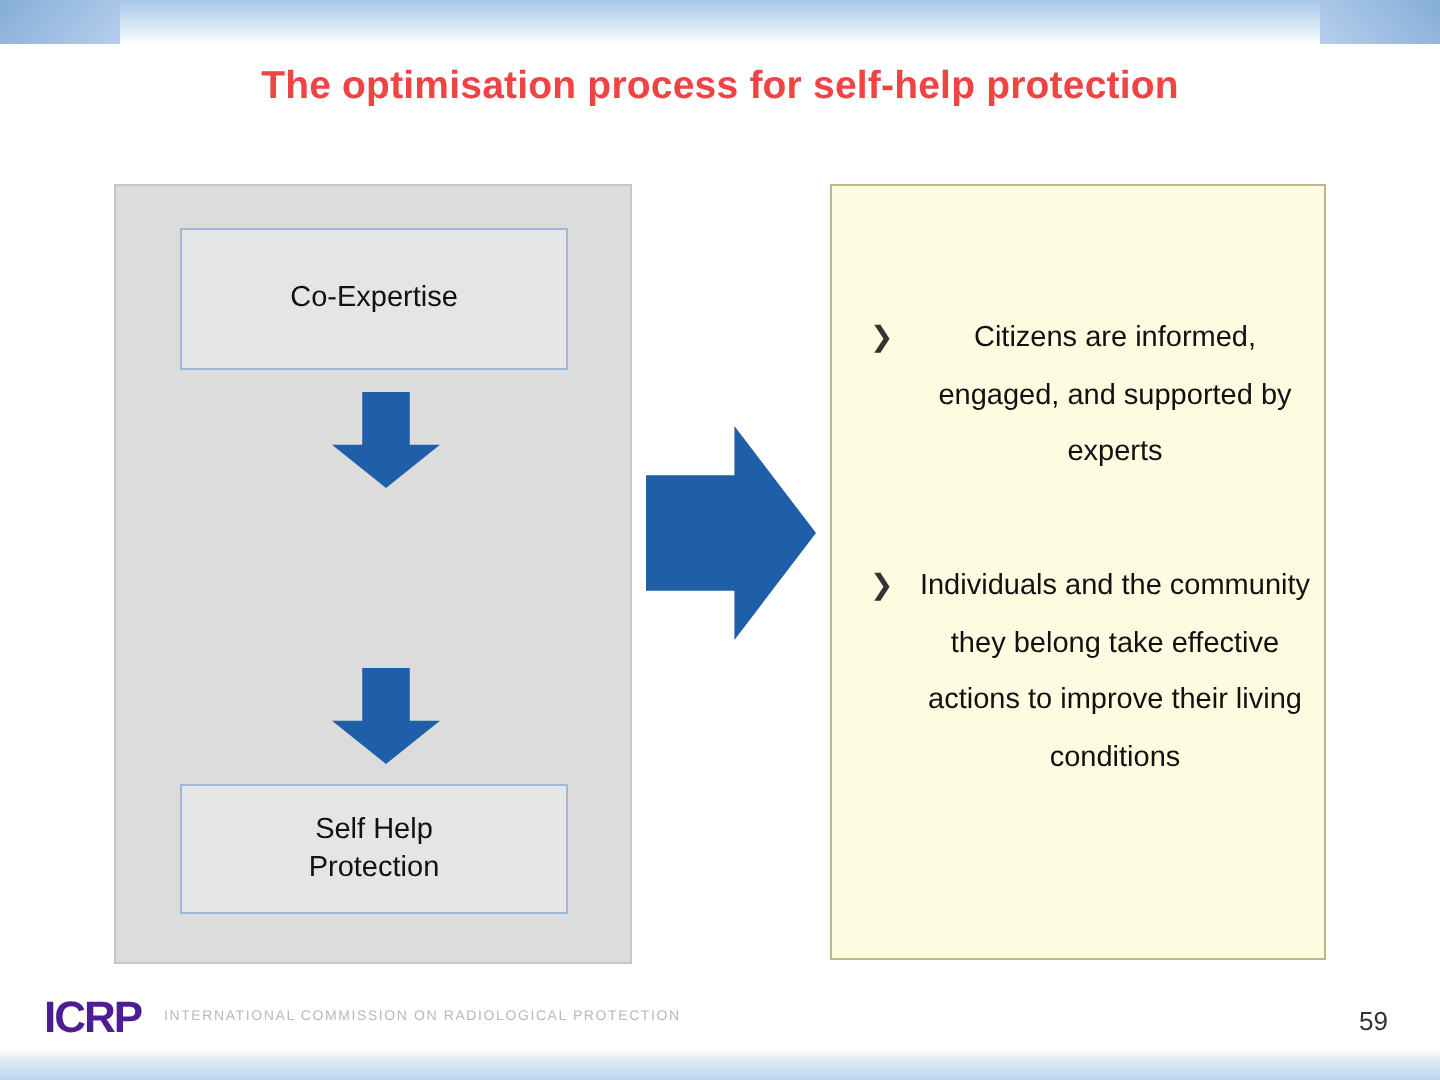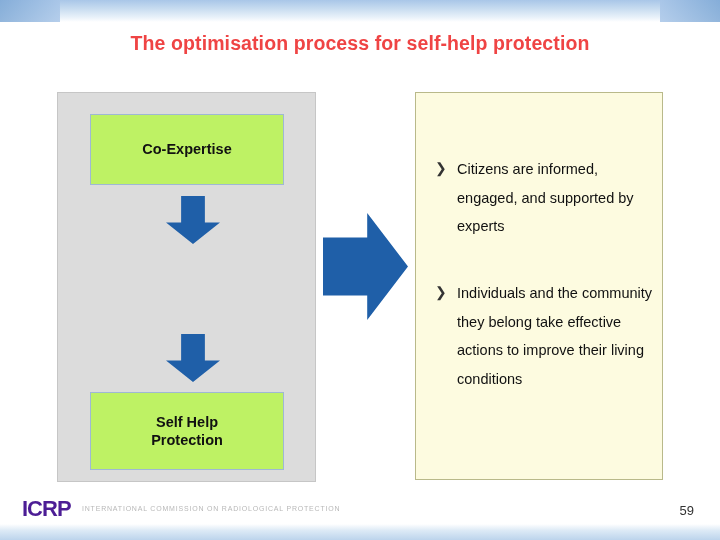--- a/index.html
+++ b/index.html
@@ -74,35 +74,35 @@
     position: absolute;
     left: 57px;
     top: 92px;
     width: 257px;
     height: 388px;
     background: #dcdcdc;
     border: 1px solid #c6c6c6;
   }
   .proc-box {
     position: absolute;
-    background: #bef264;
+    background: #e5e5e5;
     border: 1px solid #9fb8d4;
     box-sizing: border-box;
     display: flex;
     align-items: center;
     justify-content: center;
     text-align: center;
     font-size: 14.5px;
-    font-weight: bold;
+    font-weight: normal;
     color: #111111;
     line-height: 1.25;
   }
   .box1 { left: 90px;  top: 114px; width: 194px; height: 71px; }
   .box2 { left: 90px;  top: 250px; width: 194px; height: 71px; }
-  .box3 { left: 90px;  top: 392px; width: 194px; height: 78px; align-items: center; }
+  .box3 { left: 90px;  top: 392px; width: 194px; height: 65px; align-items: center; }
 
   
   .down-arrow {
     position: absolute;
     width: 54px;
     height: 48px;
     background: #1f5fa8;
     clip-path: polygon(28% 0%, 72% 0%, 72% 55%, 100% 55%, 50% 100%, 0% 55%, 28% 55%);
   }
   .arrow1 { left: 166px; top: 196px; }
@@ -142,20 +142,21 @@
   .bullet-item .bullet-glyph {
     position: absolute;
     left: 9px;
     top: 0;
     font-size: 14px;
     color: #333333;
   }
   .bullet-item .bullet-text {
     display: block;
     padding-left: 31px;
+    text-align: center;
   }
   .b1 { top: 62px; }
   .b2 { top: 186px; }
 
   
   .logo {
     position: absolute;
     left: 22px;
     bottom: 18px;
     width: 300px;

